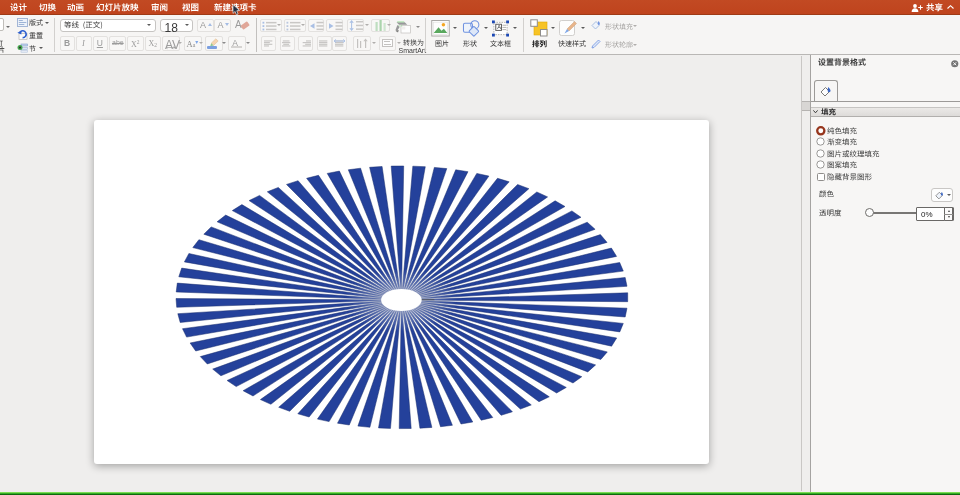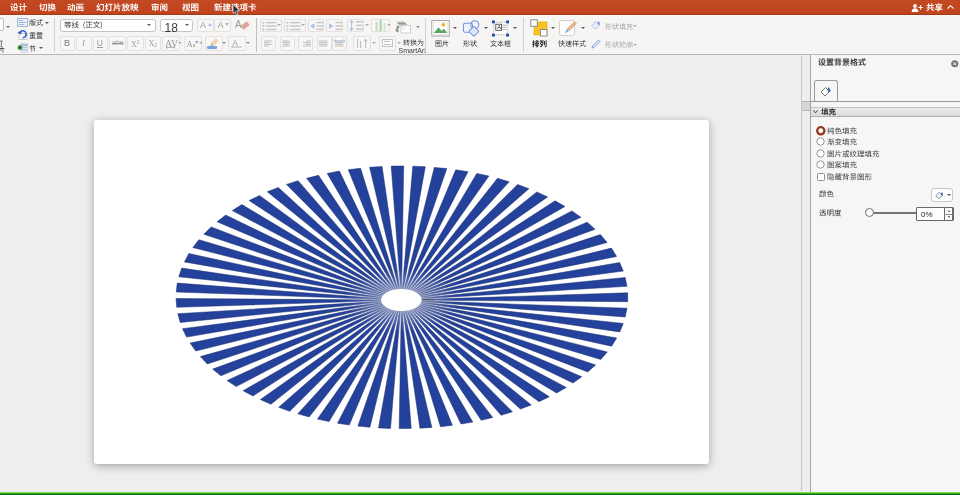--- a/index.html
+++ b/index.html
@@ -130,21 +130,21 @@
     <div class="abs" style="left:82px;top:38.2px;font-size:8.5px;font-style:italic;font-family:'Liberation Serif',serif;color:#9b9b9b">I</div>
     <div class="btn" style="left:92.5px;top:36px;width:15.5px;height:14.5px"></div>
     <div class="abs" style="left:96.8px;top:38.2px;font-size:8.5px;text-decoration:underline;color:#9b9b9b">U</div>
     <div class="btn" style="left:109px;top:36px;width:17px;height:14.5px"></div>
     <div class="abs" style="left:112px;top:39.2px;font-size:7px;text-decoration:line-through;color:#9b9b9b">abe</div>
     <div class="btn" style="left:127px;top:36px;width:16.5px;height:14.5px"></div>
     <div class="abs" style="left:131px;top:38.5px;font-size:8px;font-family:'Liberation Serif',serif;color:#9b9b9b">X<span style="font-size:5.5px;vertical-align:2.5px">2</span></div>
     <div class="btn" style="left:144.5px;top:36px;width:16.5px;height:14.5px"></div>
     <div class="abs" style="left:148.5px;top:38.5px;font-size:8px;font-family:'Liberation Serif',serif;color:#9b9b9b">X<span style="font-size:5.5px;vertical-align:-1px">2</span></div>
     <div class="btn" style="left:162px;top:36px;width:18px;height:14.5px"></div>
-    <div class="abs" style="left:165px;top:37.5px;font-size:10px;font-family:Liberation Serif, serif;color:#9b9b9b">AV</div>
+    <div class="abs" style="left:165px;top:37.5px;font-size:12px;font-family:Liberation Sans, sans-serif;color:#9b9b9b">AV</div>
     <svg class="abs" style="left:165.5px;top:45.5px;width:9px;height:3px" viewBox="0 0 9 3">
       <path d="M0 1.5h9M0 1.5l1.5 -1.2M0 1.5l1.5 1.2M9 1.5l-1.5 -1.2M9 1.5l-1.5 1.2" stroke="#9b9b9b" stroke-width="0.7"></path>
     </svg>
     <div style="position:absolute;left:177.5px;top:41.5px;width:0;height:0;border-left:2.3px solid transparent;border-right:2.3px solid transparent;border-top:2.8px solid #b0aeac"></div>
     <div class="btn" style="left:183.5px;top:36px;width:18px;height:14.5px"></div>
     <div class="abs" style="left:186.5px;top:38.2px;font-size:8.5px;font-family:'Liberation Serif',serif;color:#8a8a8a">A<span style="font-size:6px">a</span><span style="color:#7fa7e8;font-size:6px;vertical-align:3px">▾</span></div>
     <div style="position:absolute;left:198.8px;top:41.5px;width:0;height:0;border-left:2.3px solid transparent;border-right:2.3px solid transparent;border-top:2.8px solid #b0aeac"></div>
     <div class="btn" style="left:205px;top:36px;width:17.5px;height:14.5px"></div>
     <div class="abs" style="left:206.8px;top:45.8px;width:10px;height:2.8px;background:#7b9fe0;border-radius:1px"></div>
     <svg class="abs" style="left:207.5px;top:37.5px;width:11px;height:8.5px" viewBox="0 0 11 8.5">

